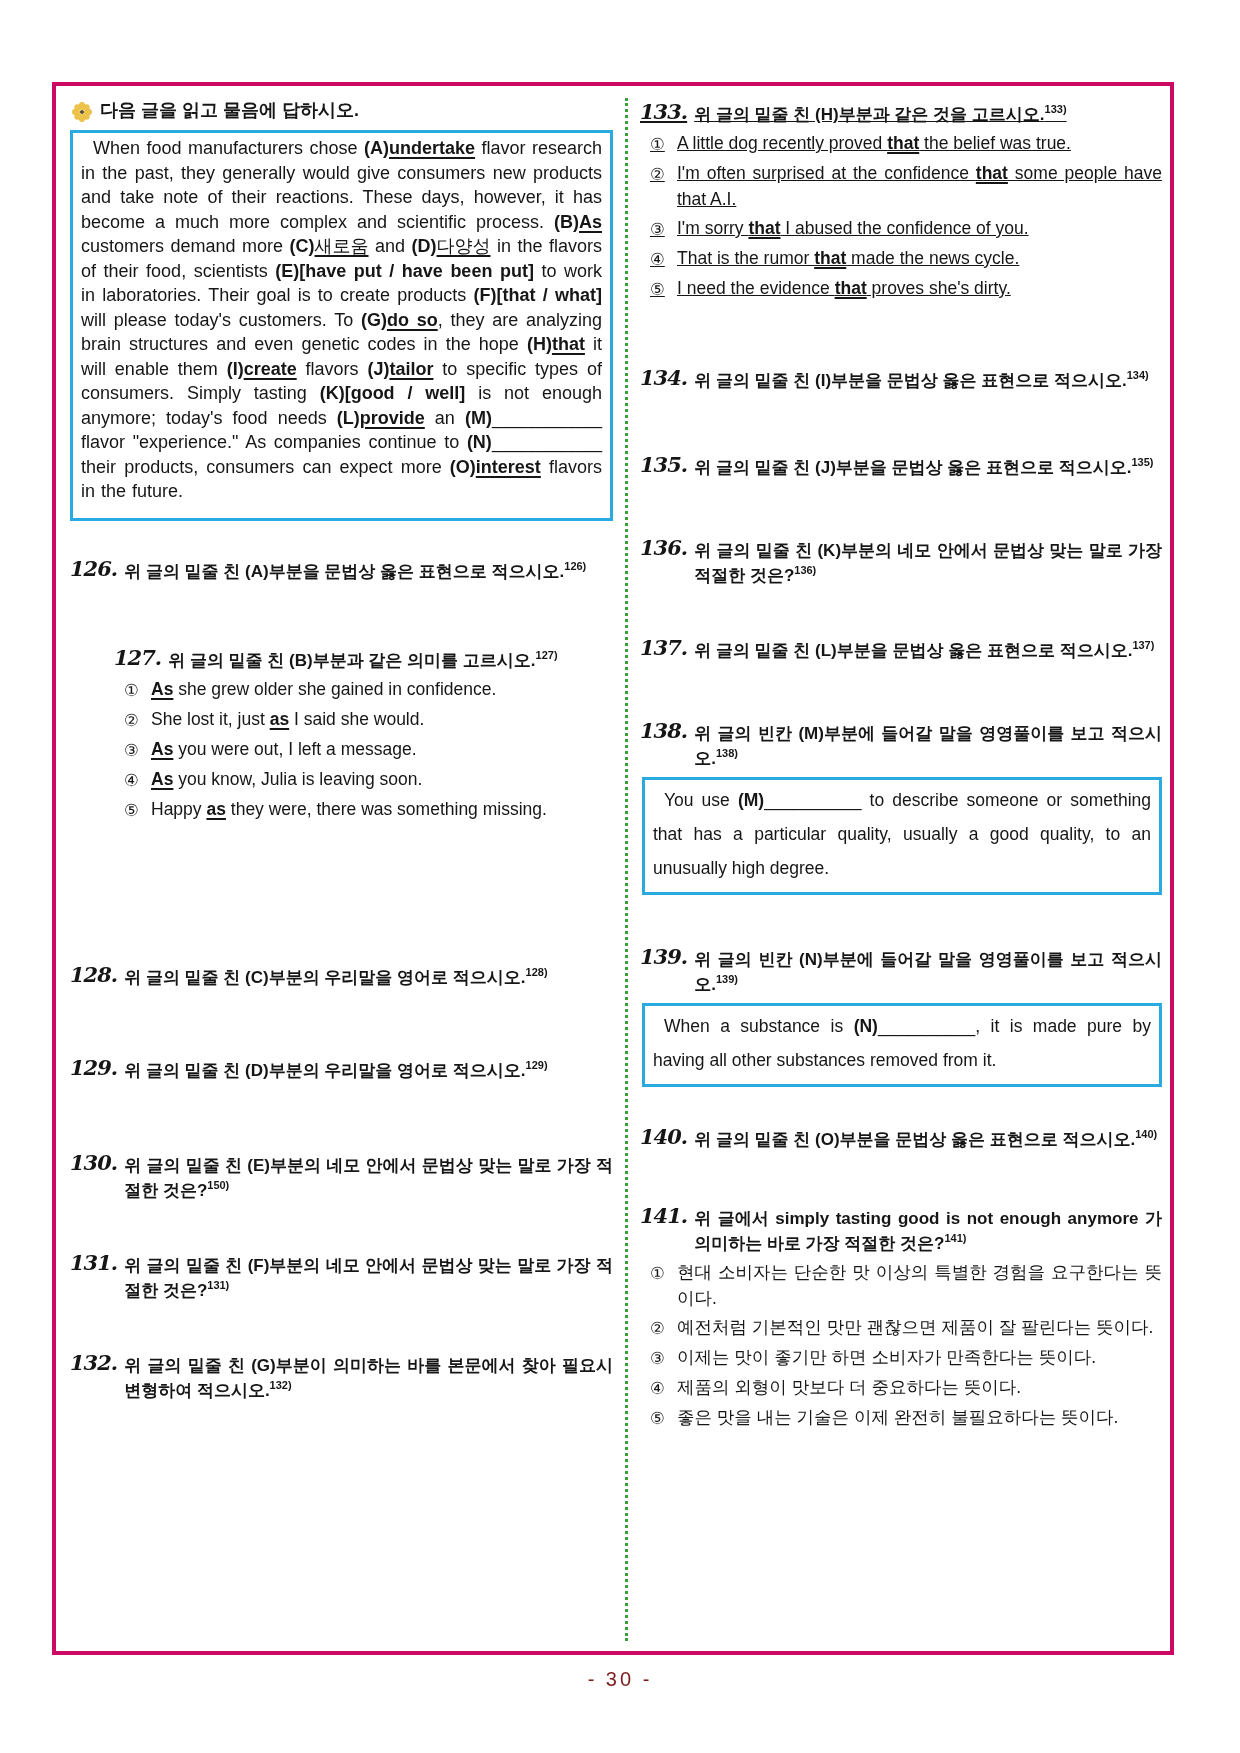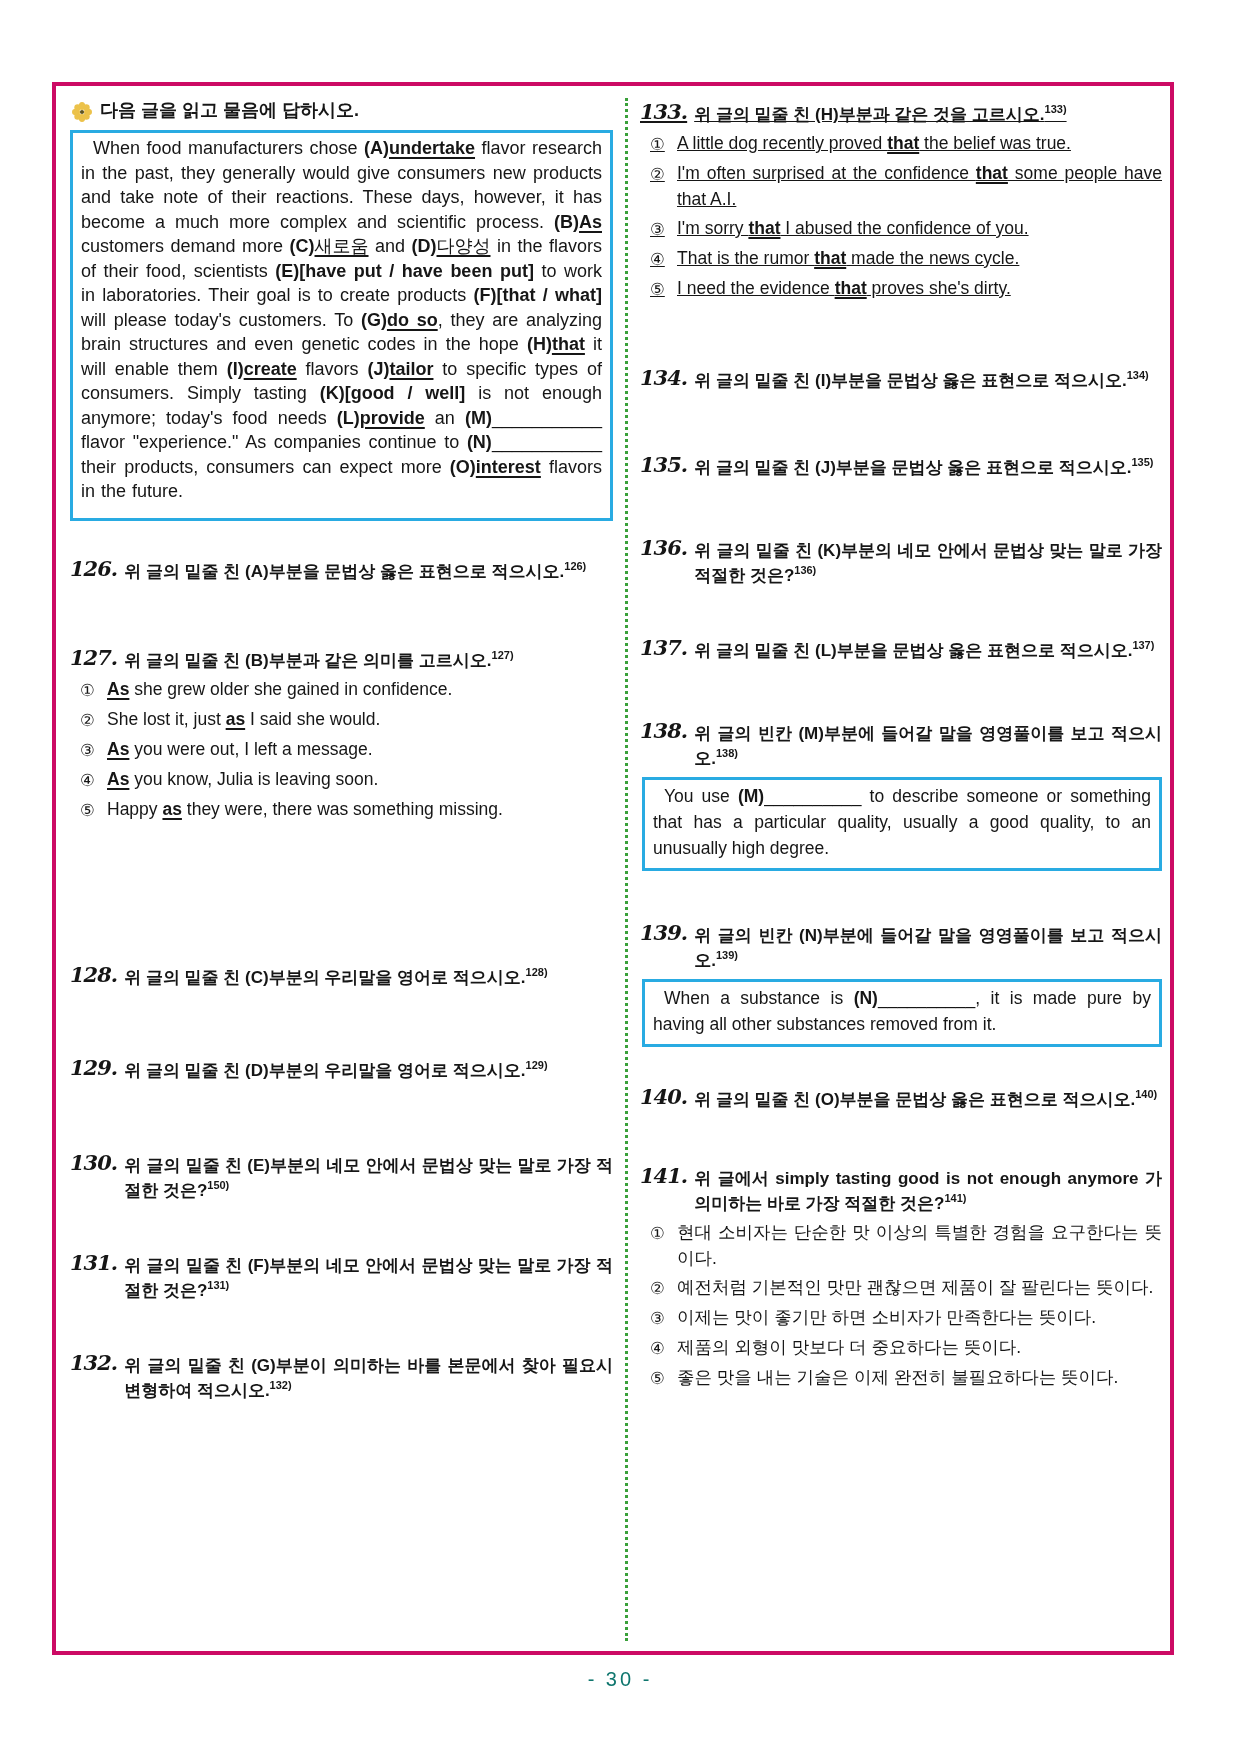--- a/index.html
+++ b/index.html
@@ -41,42 +41,42 @@
     flex:1;min-width:0;text-align:justify;font-weight:bold;font-size:17px;
     line-height:25px;padding-top:4px;
   }
   .qtext sup,.fnote{font-size:11px;line-height:0;}
   .option{display:flex;margin:3px 0 0 10px;font-size:17.5px;line-height:26px;}
   .omark{width:27px;flex:none;font-size:16.5px;padding-top:1px;font-weight:normal;}
   .otext{flex:1;min-width:0;text-align:justify;font-weight:normal;}
   .defbox{
     box-sizing:border-box;border:3px solid var(--blue,#29abe2);
     margin:6px 0 0 2px;padding:3px 8px 7px;text-align:justify;
-    font-size:17.5px;line-height:26px;text-indent:11px;font-weight:normal;
+    font-size:17.5px;line-height:34px;text-indent:11px;font-weight:normal;
   }
   .b{font-weight:bold;}
   .u{text-decoration:underline;text-underline-offset:3px;text-decoration-thickness:2px;}
   
   #left-questions .question:nth-of-type(1){margin-bottom:60px;}
-  #left-questions .question:nth-of-type(2){margin-bottom:138px;}
+  #left-questions .question:nth-of-type(2){margin-bottom:138px;margin-left:44px;}
   #left-questions .question:nth-of-type(3){margin-bottom:64px;}
   #left-questions .question:nth-of-type(4){margin-bottom:66px;}
   #left-questions .question:nth-of-type(5){margin-bottom:46px;}
   #left-questions .question:nth-of-type(6){margin-bottom:46px;}
   #right-questions .question:nth-of-type(1){margin-bottom:62px;text-decoration:underline;}
   #right-questions .question:nth-of-type(2){margin-bottom:58px;}
   #right-questions .question:nth-of-type(3){margin-bottom:54px;}
   #right-questions .question:nth-of-type(4){margin-bottom:46px;}
   #right-questions .question:nth-of-type(5){margin-bottom:54px;}
   #right-questions .question:nth-of-type(6){margin-bottom:48px;}
   #right-questions .question:nth-of-type(7){margin-bottom:36px;}
   #right-questions .question:nth-of-type(8){margin-bottom:50px;}
   .footer{
     position:absolute;left:0;right:0;top:1668px;text-align:center;
-    font-size:20px;letter-spacing:3px;color:#0f766e;
+    font-size:20px;letter-spacing:3px;color:#7f1d1d;
   }
 </style>
 </head>
 <body>
 
 <div class="frame">
   <div class="col col-left">
     <div class="instruction">
       <span class="flower">
         <svg width="20" height="20" viewBox="0 0 20 20" aria-hidden="true">

